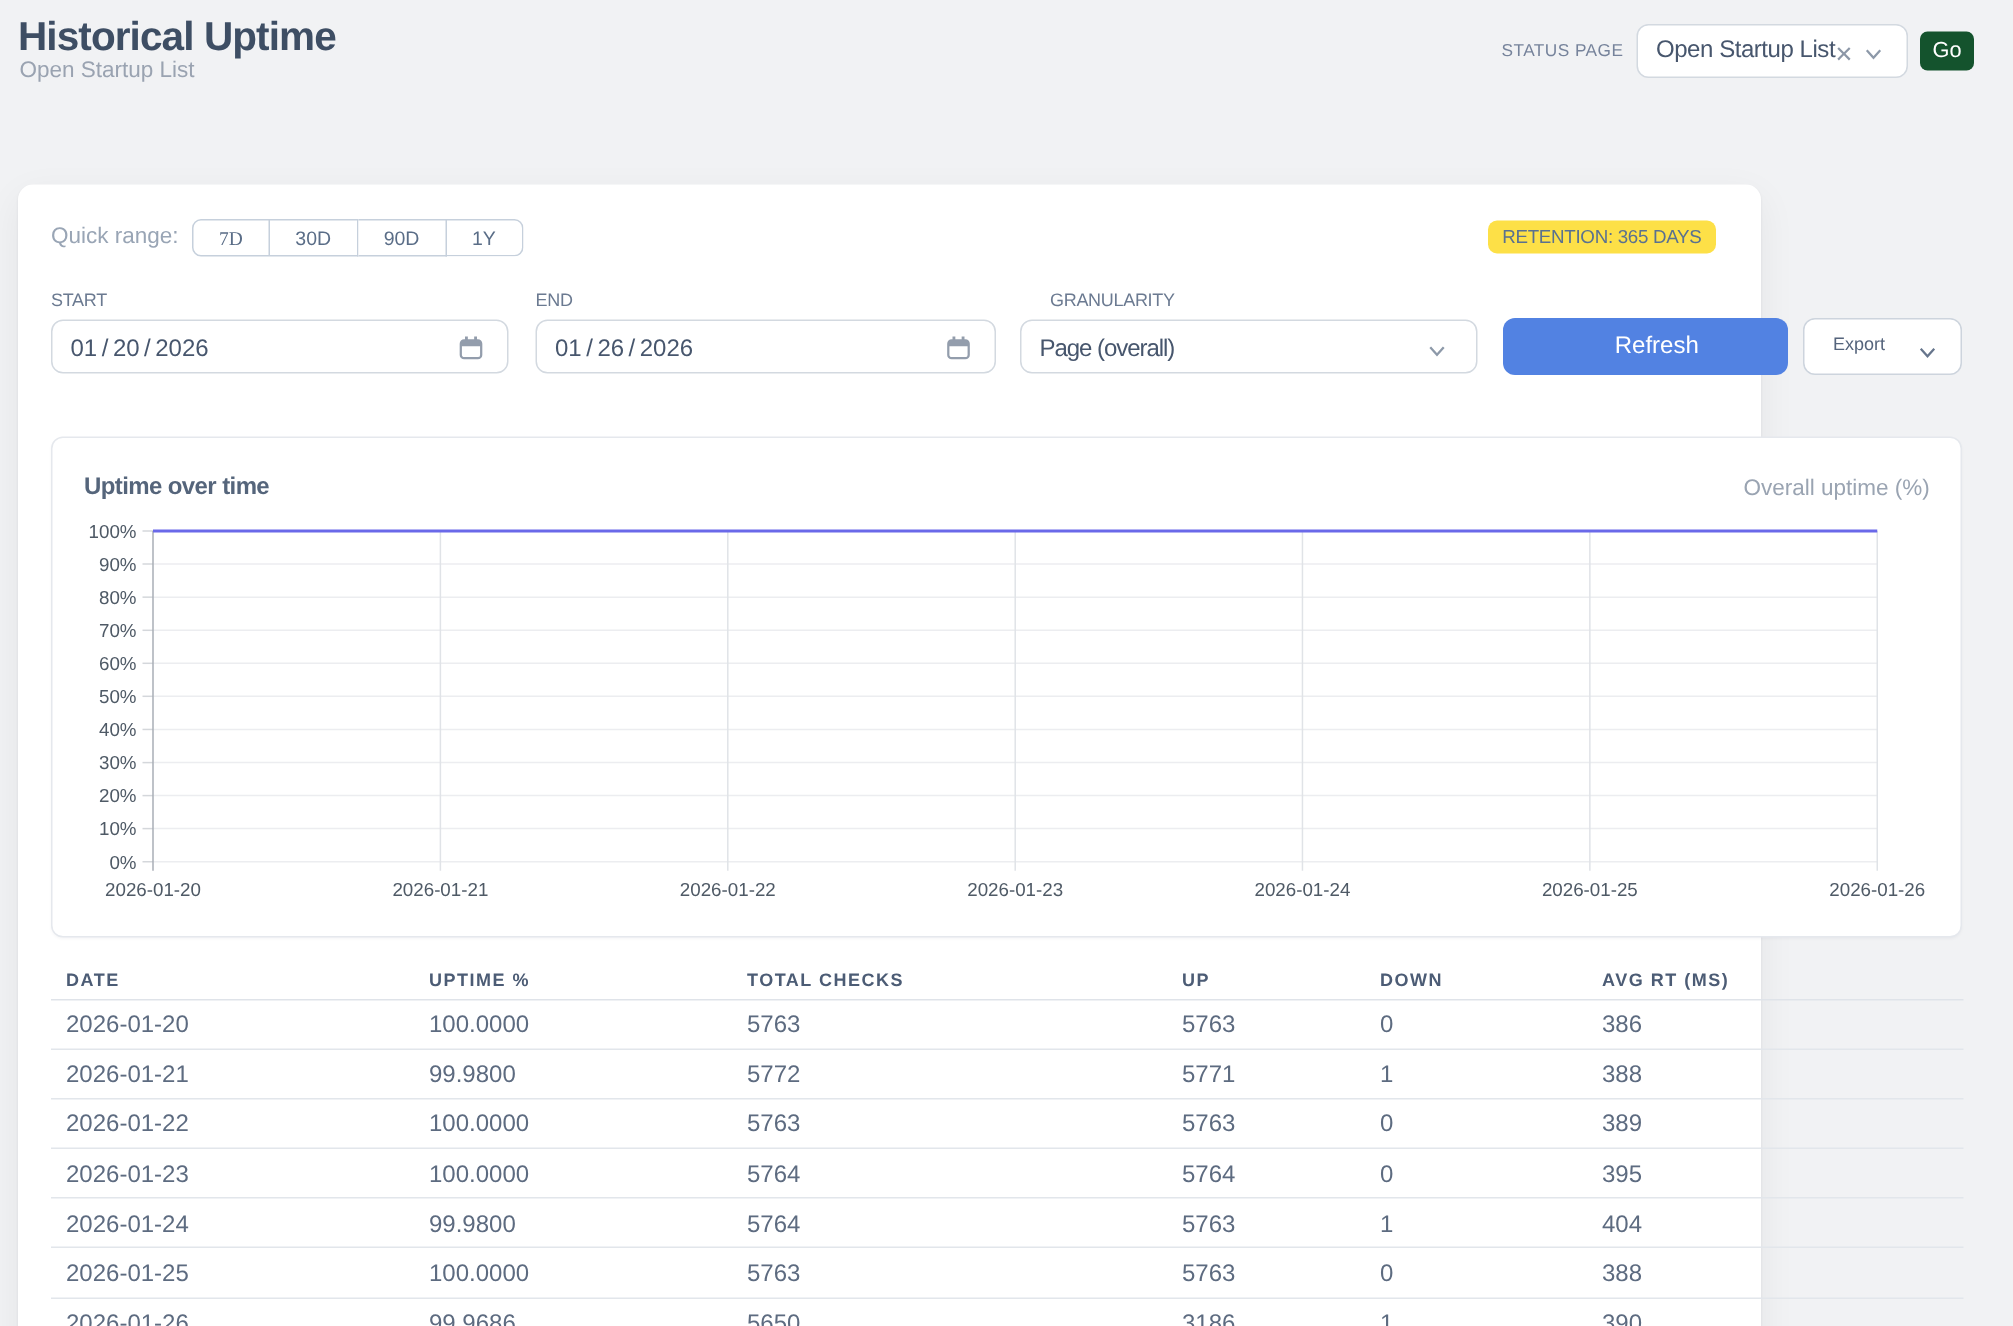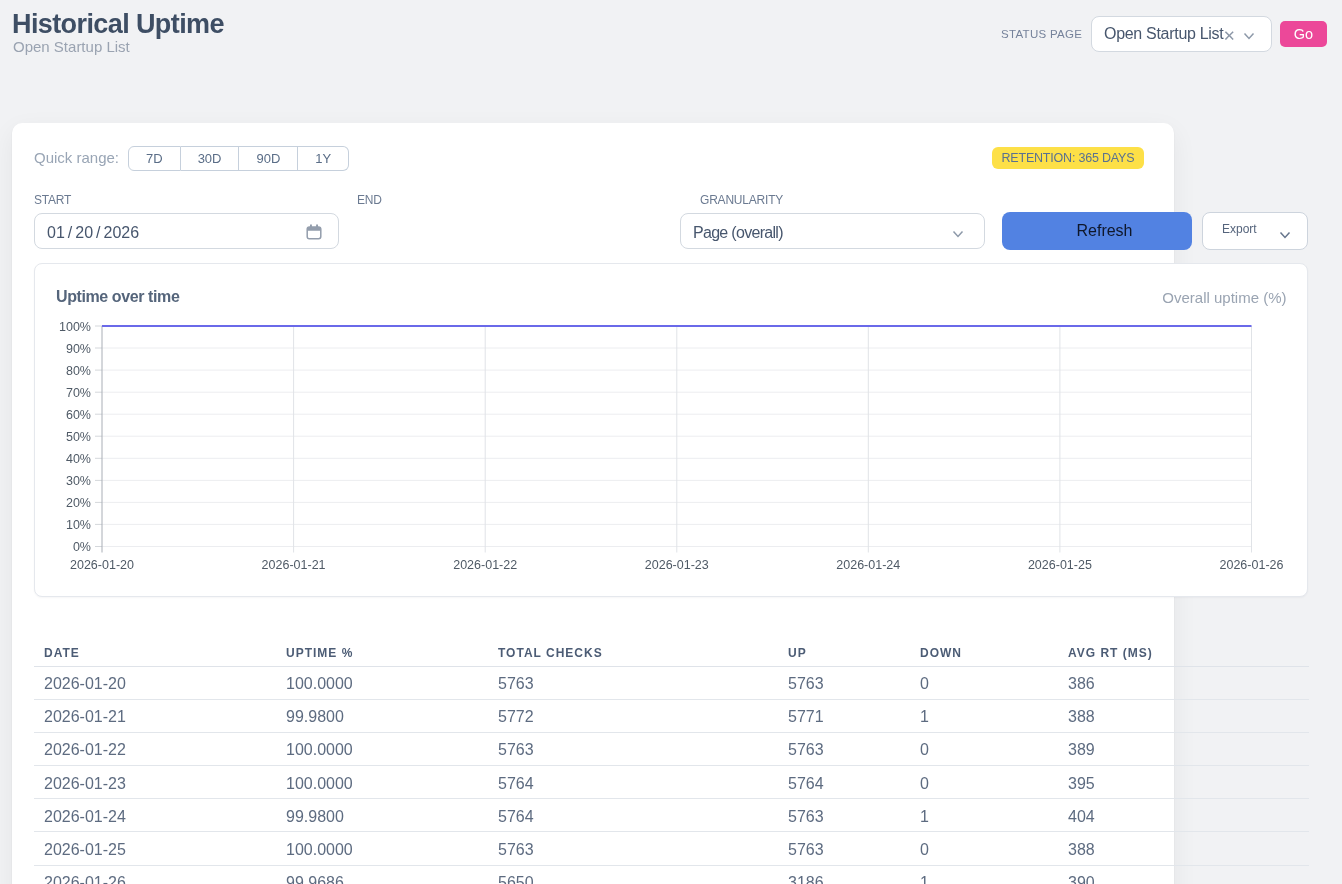--- a/index.html
+++ b/index.html
@@ -6,45 +6,45 @@
 html,body { width:1342px; height:884px; background:#f1f2f4; font-family:"Liberation Sans",sans-serif; overflow:hidden; }
 .abs { position:absolute; }
 
 #title { left:12px; top:9px; font-size:27px; font-weight:bold; color:#3e4e64; letter-spacing:-0.6px; }
 #subtitle { left:13px; top:37.5px; font-size:15px; color:#9aa3b1; }
 #sp-label { left:1001px; top:27.5px; font-size:11.5px; color:#76839b; letter-spacing:0.3px;text-align:right; }
 #sp-select { left:1091px; top:16px; width:181px; height:36px; background:#fff; border:1px solid #d3d9e0; border-radius:8px; }
 #sp-select .txt { position:absolute; left:12px; top:8px; font-size:16px; letter-spacing:-0.3px; color:#47566d; }
 #sp-select .x { position:absolute; left:131px; top:9.5px; font-size:15px; color:#8c97a7; }
 #sp-select .chev { position:absolute; left:150px; top:12px; }
-#go { left:1280px; top:21px; width:47px; height:26px; background:#ec4899; border-radius:5px; color:#fff; font-size:14.5px; text-align:center; line-height:26px; }
+#go { left:1280px; top:21px; width:36px; height:26px; background:#14532d; border-radius:5px; color:#fff; font-size:14.5px; text-align:center; line-height:26px; }
 
 #card { left:12px; top:75px; width:1162px; height:796px; background:#fff; border-radius:10px;
   box-shadow:0 1px 2px rgba(16,24,40,.07), 0 8px 26px rgba(16,24,40,.06);margin-top:48px; }
 
 #qr-label { left:22px; top:26px; font-size:15px; color:#99a5b5; }
 #qr-group { left:116px; top:23px; display:flex; }
 #qr-group .b { border:1px solid #c6d0dc; border-left-width:0; background:#fff; color:#5a6d87; font-size:13px; line-height:23px; height:25px; padding:0 17px; }
-#qr-group .b:first-child { border-left-width:1px; border-radius:6px 0 0 6px; }
+#qr-group .b:first-child { border-left-width:1px; border-radius:6px 0 0 6px;font-family:Liberation Serif, serif; }
 #qr-group .b:last-child { border-radius:0 6px 6px 0; }
 #badge { right:29.7px; top:24.3px; height:22px; background:#fde047; border-radius:6px; color:#5a7190; font-size:12.5px; letter-spacing:-0.2px; line-height:22px; padding:0 10px; }
 
 .flabel { top:69.5px; font-size:12px; color:#6b7a91; letter-spacing:-0.2px; }
 
 .input { top:90px; height:36px; background:#fff; border:1px solid #d3d9e0; border-radius:8px; }
 .input .txt { position:absolute; left:12px; top:9.5px; font-size:16px; color:#47566d; }
 .input .txt .sl { margin:0 3px; }
 .input svg.cal { position:absolute; right:16.4px; top:9.5px; }
 #gran .chev { position:absolute; right:19px; top:13px; }
-#refresh { left:990px; top:89px; width:190px; height:38px; background:#5282e2; border-radius:8px; color:#0f172a; font-size:16px; text-align:center; line-height:38px;padding-left:15px; }
+#refresh { left:990px; top:89px; width:190px; height:38px; background:#5282e2; border-radius:8px; color:#ffffff; font-size:16px; text-align:center; line-height:38px;padding-left:15px; }
 #export { left:1190px; top:89px; width:106px; height:38px; background:#fff; border:1px solid #cdd4dd; border-radius:8px; color:#55647c; font-size:12px; }
 #export span { position:absolute; left:19px; top:9px; }
 #export .chev { position:absolute; right:15px; top:15px; }
 
-#chart { left:22px; top:140px; width:1274px; height:334px; background:#fff; border:1px solid #e5e8ed; border-radius:8px; box-shadow:0 1px 2px rgba(16,24,40,.04); }
+#chart { left:22px; top:168px; width:1274px; height:334px; background:#fff; border:1px solid #e5e8ed; border-radius:8px; box-shadow:0 1px 2px rgba(16,24,40,.04); }
 #chart h2 { position:absolute; left:21px; top:24px; font-size:16px; font-weight:bold; color:#55657b; letter-spacing:-0.4px; }
 #chart .right-lbl { position:absolute; right:20.5px; top:25px; font-size:15px; color:#9aa4b2; }
 
 #tbl { left:22px; top:514px; width:1275px; border-collapse:collapse; table-layout:fixed; }
 #tbl th { height:29px; font-size:12px; color:#4c5c75; letter-spacing:1px; text-align:left; padding:3px 0 0 10px; border-bottom:1px solid #dfe3e9; vertical-align:middle; }
 #tbl td { height:33.2px; font-size:16px; color:#5d6b80; padding:3px 0 0 10px; border-bottom:1px solid #e2e6eb; vertical-align:middle; }
 </style>
 </head>
 <body>
 <div class="abs" id="title">Historical Uptime</div>
@@ -74,20 +74,28 @@
   <div class="abs flabel" style="left:688px;">GRANULARITY</div>
 
   <div class="abs input" style="left:22px; width:305px;">
     <span class="txt">01<span class="sl">/</span>20<span class="sl">/</span>2026</span>
     <svg class="cal" width="16" height="16" viewBox="0 0 16 16">
         <path fill="#939dac" d="M4 0.4 h1.9 v2.6 h-1.9 z M10.1 0.4 h1.9 v2.6 h-1.9 z"></path>
         <rect x="1.2" y="2.9" width="13.6" height="11.9" rx="2.2" fill="none" stroke="#939dac" stroke-width="1.5"></rect>
         <path fill="#939dac" d="M1.5 5.3 a2 2 0 0 1 2-2.2 h9 a2 2 0 0 1 2 2.2 l0 1.5 h-13 z"></path>
       </svg>
   </div>
+  <div class="abs input" style="left:345px; width:307px;">
+    <span class="txt">01<span class="sl">/</span>26<span class="sl">/</span>2026</span>
+    <svg class="cal" width="16" height="16" viewBox="0 0 16 16">
+        <path fill="#939dac" d="M4 0.4 h1.9 v2.6 h-1.9 z M10.1 0.4 h1.9 v2.6 h-1.9 z"></path>
+        <rect x="1.2" y="2.9" width="13.6" height="11.9" rx="2.2" fill="none" stroke="#939dac" stroke-width="1.5"></rect>
+        <path fill="#939dac" d="M1.5 5.3 a2 2 0 0 1 2-2.2 h9 a2 2 0 0 1 2 2.2 l0 1.5 h-13 z"></path>
+      </svg>
+  </div>
   <div class="abs input" id="gran" style="left:668px; width:305px;">
     <span class="txt" style="letter-spacing:-0.7px;">Page (overall)</span>
     <svg class="chev" width="14" height="14" viewBox="0 0 14 14" fill="none">
         <path d="M2.5 4.5 L7 9.5 L11.5 4.5" stroke="#8d99a9" stroke-width="1.5" fill="none"></path>
       </svg>
   </div>
   <div class="abs" id="refresh">Refresh</div>
   <div class="abs" id="export">
       <span>Export</span>
     <svg class="chev" width="14" height="14" viewBox="0 0 14 14" fill="none">

